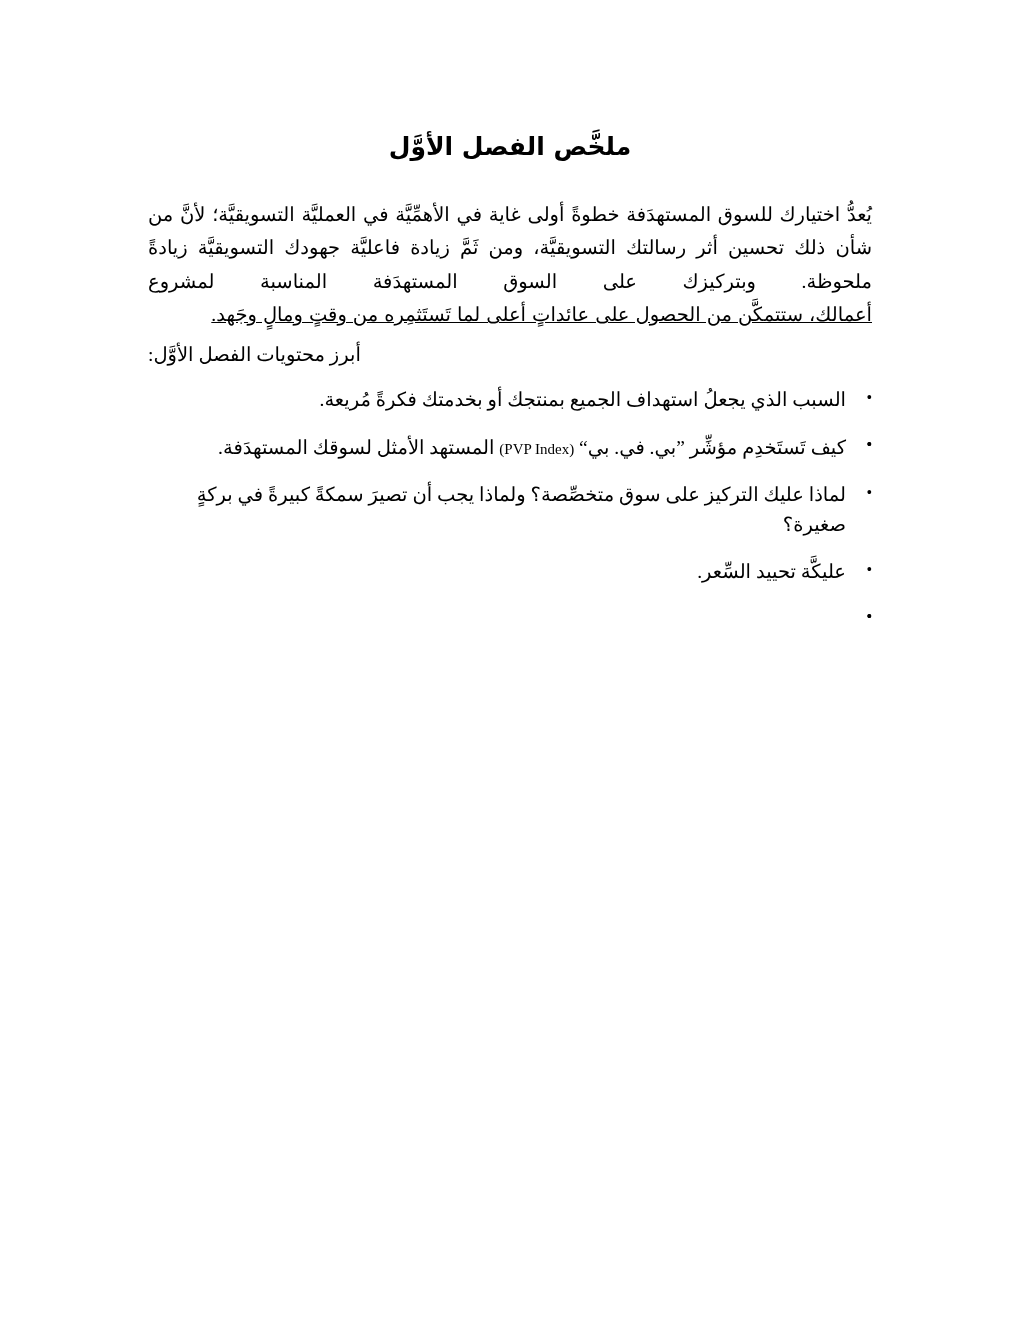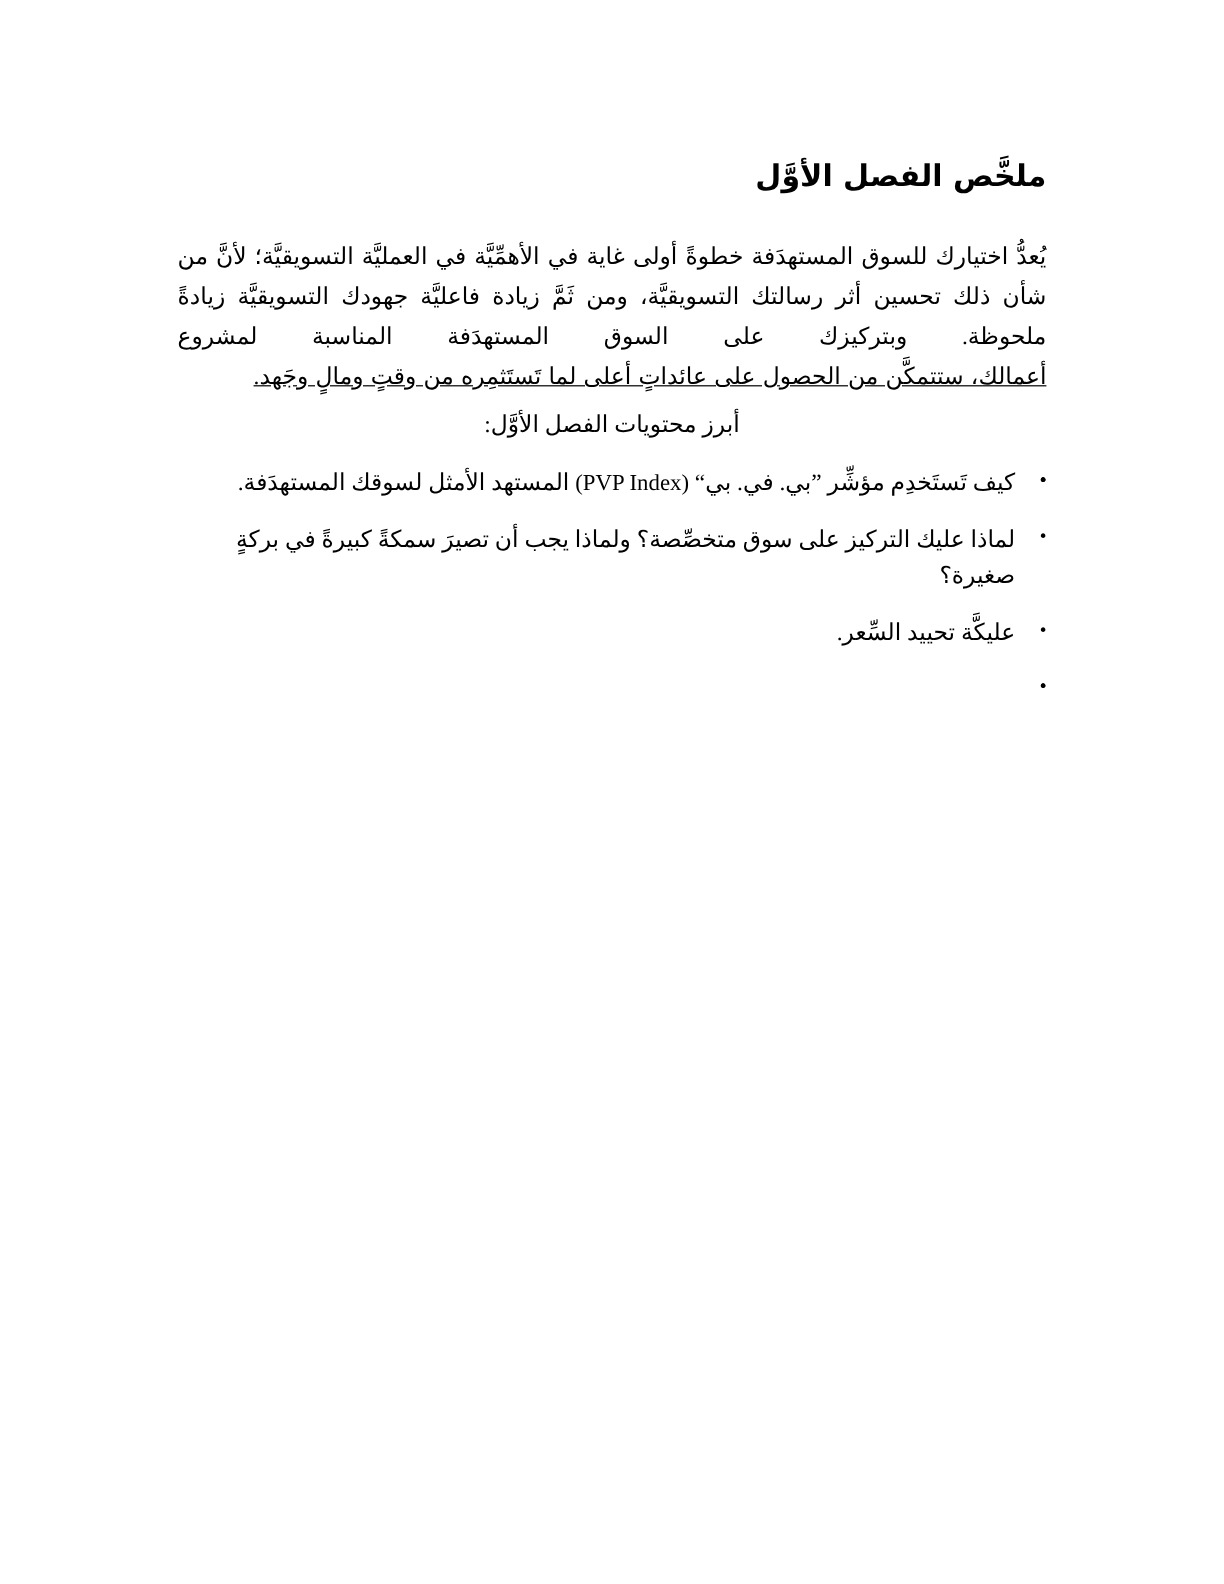--- a/index.html
+++ b/index.html
@@ -31,20 +31,21 @@
     right: 148px;
     left: 148px;
     width: 724px;
   }
 
   .doc-title {
     font-family: "DejaVu Sans", "Liberation Sans", sans-serif;
     font-weight: bold;
     font-size: 25px;
     line-height: 1.35;
+    text-align: center;
     margin: 0 0 34px 0;
     letter-spacing: 0;
   }
 
   .intro-paragraph {
     font-size: 19.5px;
     line-height: 1.72;
     text-align: justify;
     text-align-last: justify;
     margin: 16px 0 6px 0;
@@ -54,21 +55,21 @@
   .intro-paragraph .last-line {
     display: block;
     text-align: justify;
     text-align-last: right;
     text-decoration: underline;
   }
 
   .list-lead {
     font-size: 19.5px;
     line-height: 1.72;
-    text-align: center;
+    text-align: left;
     margin: 6px 0 14px 0;
   }
 
   .bullet-list {
     list-style: none;
     margin: 0;
     padding: 0;
   }
 
   .bullet-item {
@@ -90,21 +91,21 @@
     top: 0.05em;
     font-size: 16px;
     line-height: 1.55;
     display: inline-block;
   }
 
   .latin {
     font-family: "Liberation Serif", "DejaVu Serif", serif;
     direction: ltr;
     unicode-bidi: isolate;
-    font-size: 19px;
+    font-size: 15px;
   }
 </style>
 </head>
 <body>
 
 <div class="page">
   <div class="content">
 
     <h1 class="doc-title">ملخَّص الفصل الأوَّل</h1>
 
@@ -113,20 +114,21 @@
       <span>التسويقيَّة، ومن ثَمَّ زيادة فاعليَّة جهودك التسويقيَّة زيادةً ملحوظة. وبتركيزك على السوق المستهدَفة المناسبة لمشروع</span>
       <span class="last-line">أعمالك، ستتمكَّن من الحصول على عائداتٍ أعلى لما تَستَثمِره من وقتٍ ومالٍ وجَهد.</span>
     </p>
 
     <p class="list-lead">أبرز محتويات الفصل الأوَّل:</p>
 
     <ul class="bullet-list">
 
       <li class="bullet-item">
         <span class="bullet-marker">•</span>
+        <span>السبب الذي يجعلُ استهداف الجميع بمنتجك أو بخدمتك فكرةً مُريعة.</span>
       </li>
 
       <li class="bullet-item">
         <span class="bullet-marker">•</span>
       </li>
 
       <li class="bullet-item">
         <span class="bullet-marker">•</span>
         <span>كيف تَستَخدِم مؤشِّر ”بي. في. بي‏“ </span><span class="latin">(PVP Index)</span><span> المستهد الأمثل لسوقك المستهدَفة.</span>
       </li>

